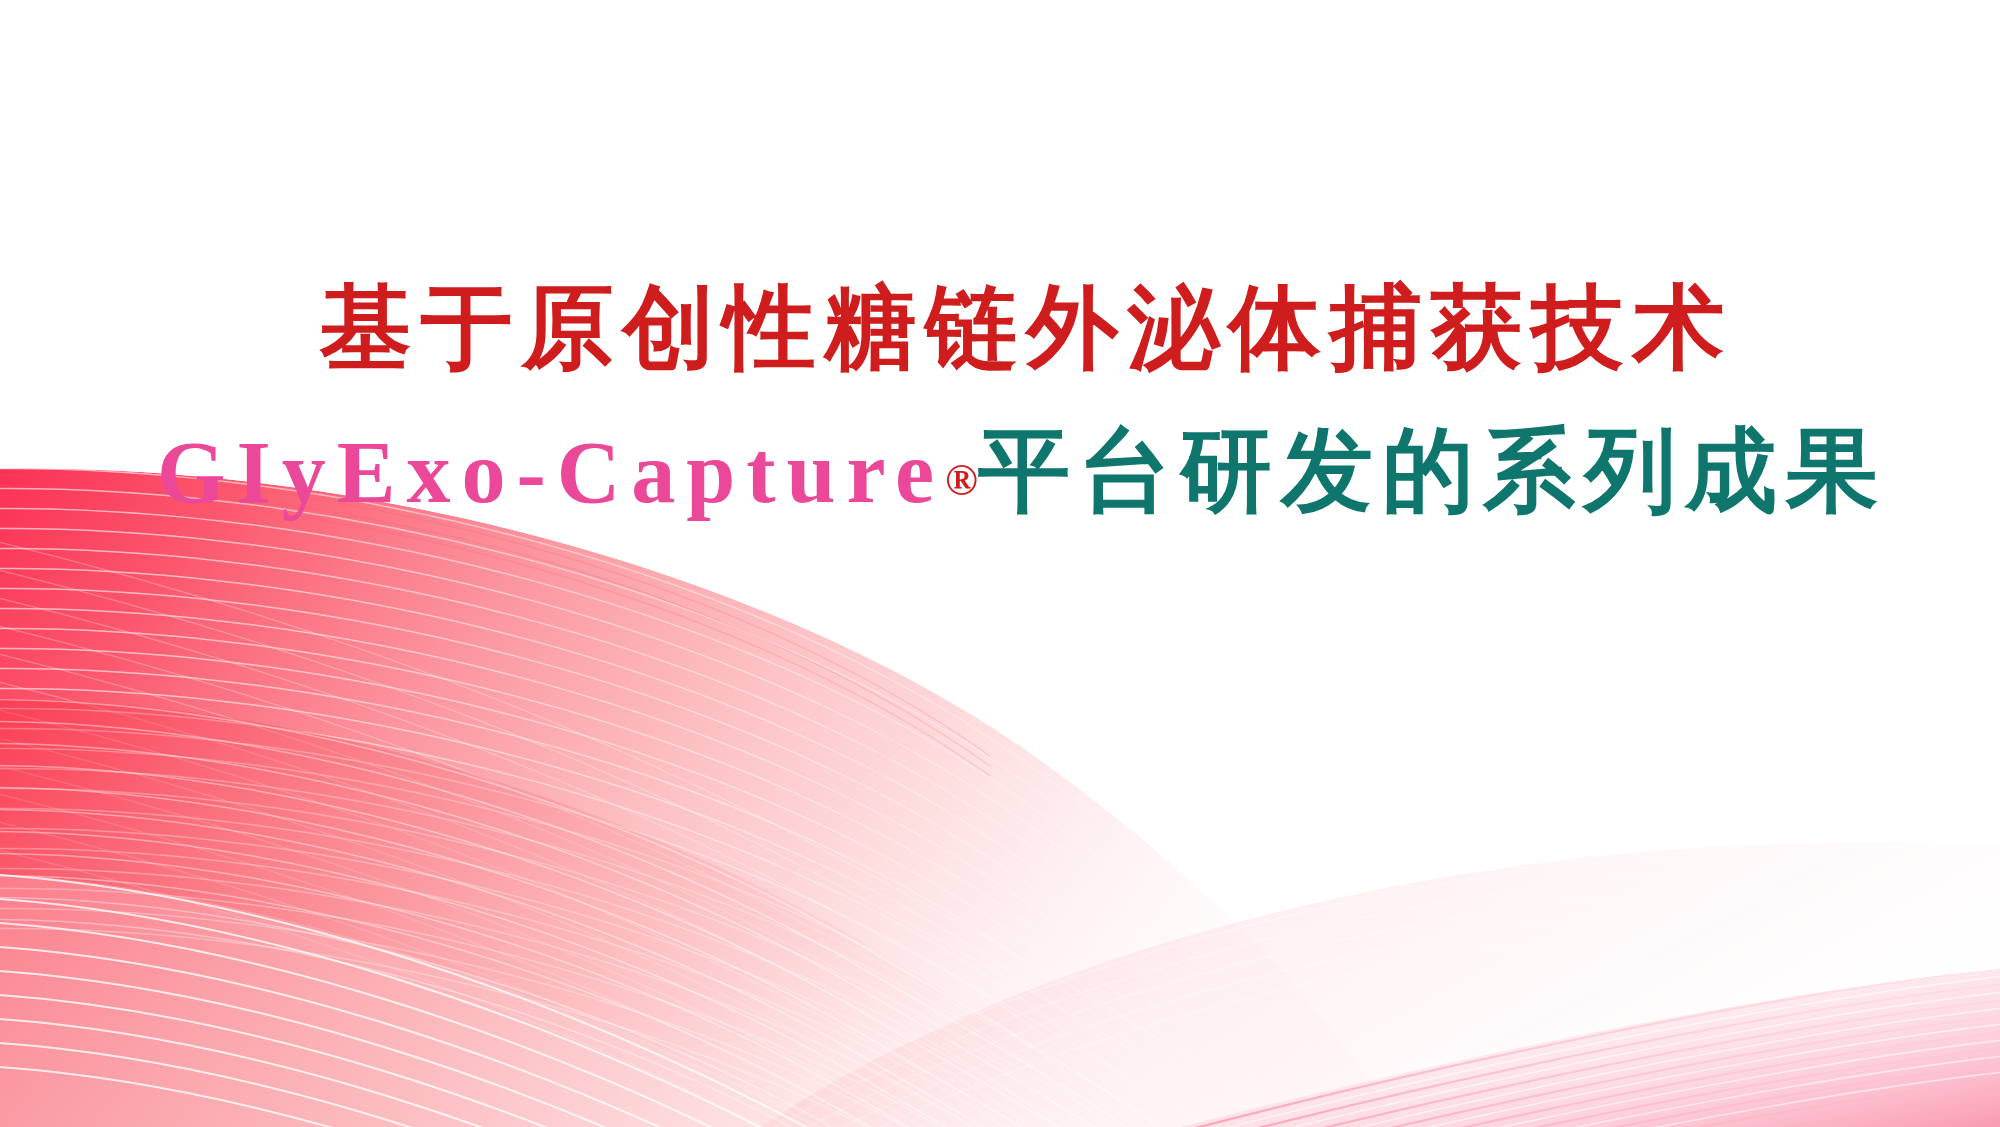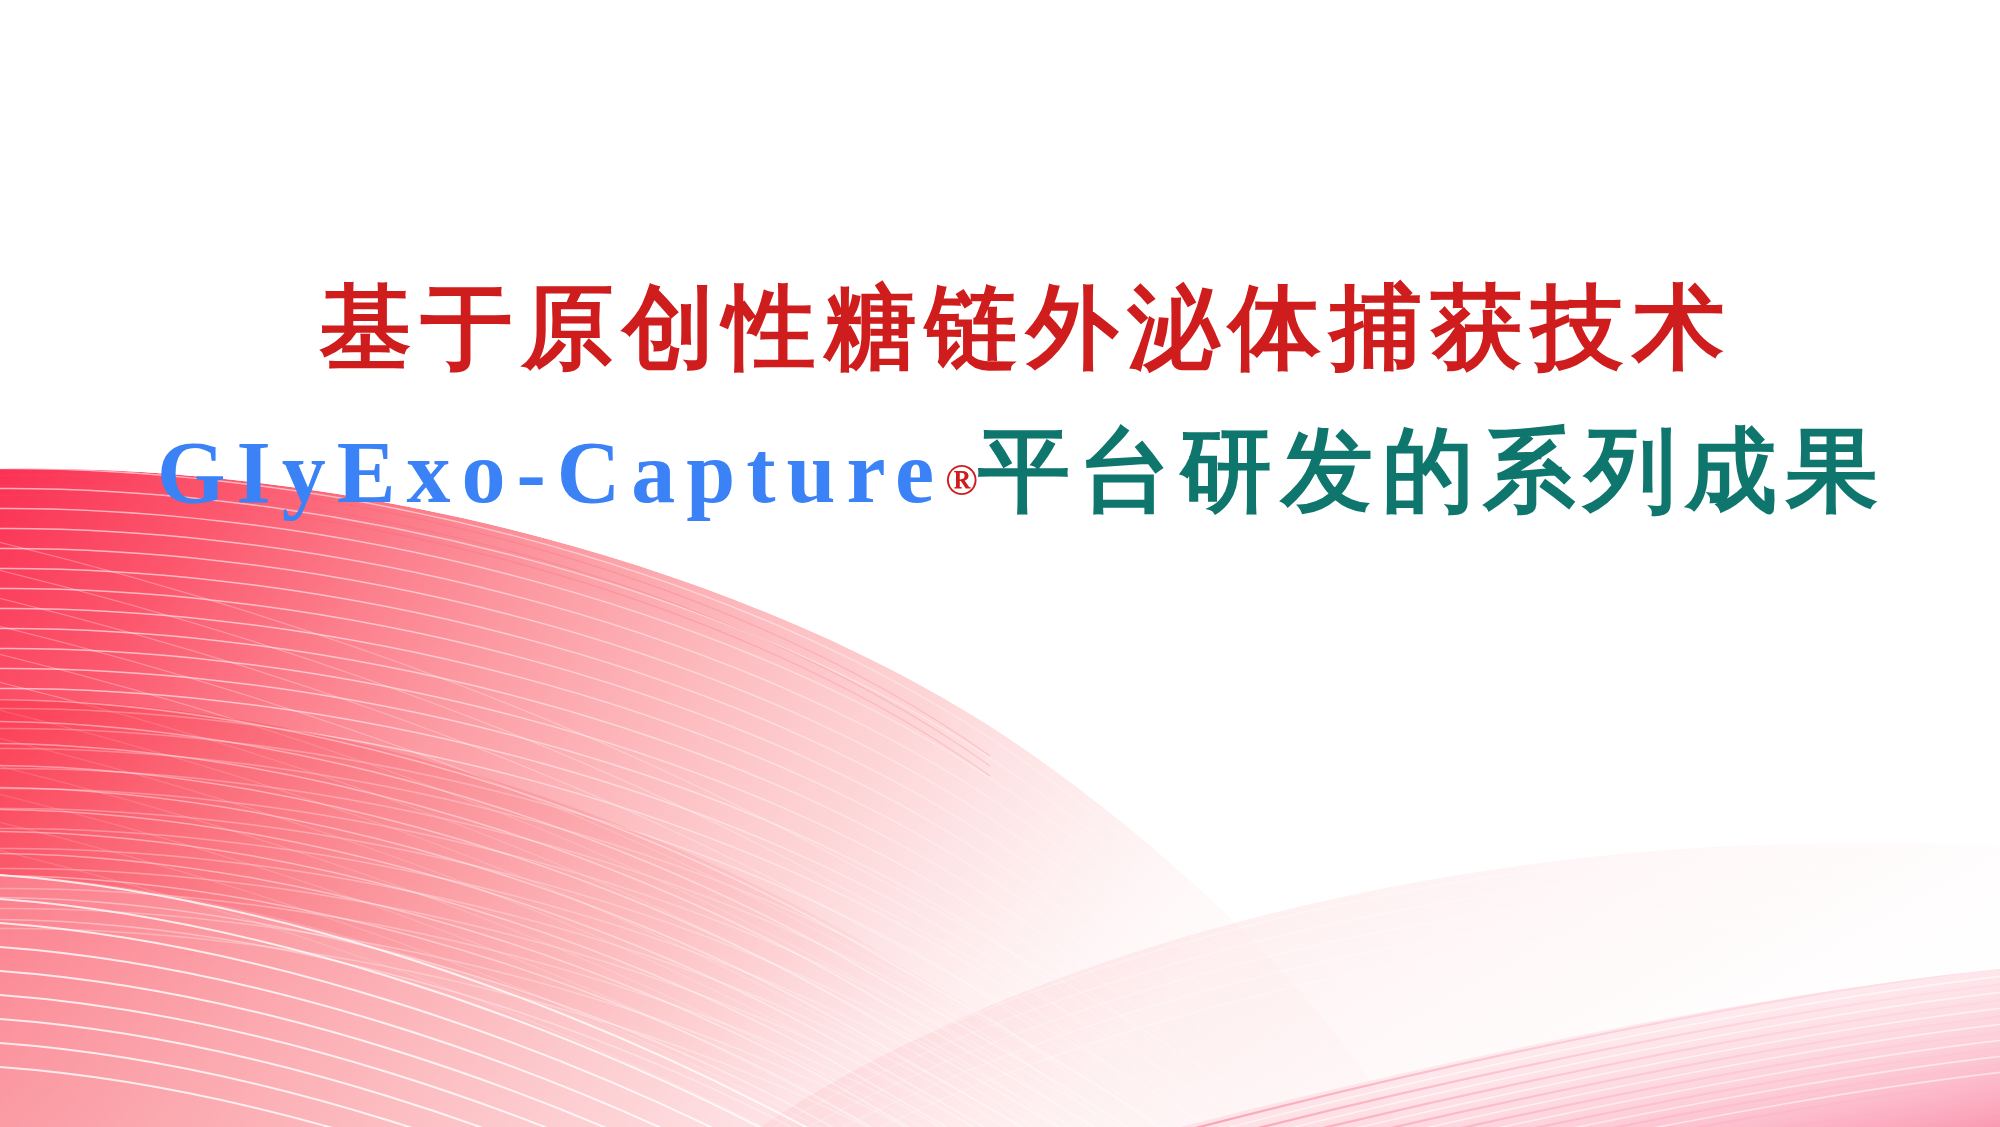--- a/index.html
+++ b/index.html
@@ -48,21 +48,21 @@
     left:0;right:0;
     top:424px;
     font-size:0;
     transform:translateX(22px);
   }
   .latin{
     font-family:"Liberation Serif","DejaVu Serif",serif;
     font-size:88px;
     font-weight:bold;
     letter-spacing:11px;
-    color:#3b82f6;
+    color:#ec4899;
     vertical-align:baseline;
   }
   .reg{
     font-family:"Liberation Serif","DejaVu Serif",serif;
     font-size:44px;
     font-weight:bold;
     color:#cf1d1d;
     vertical-align:super;
     letter-spacing:0;
     position:relative;

